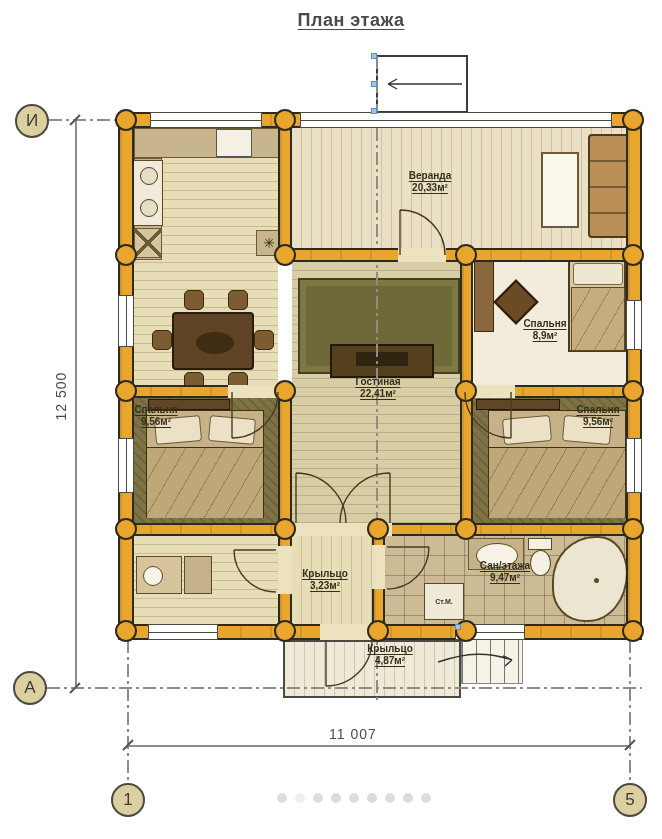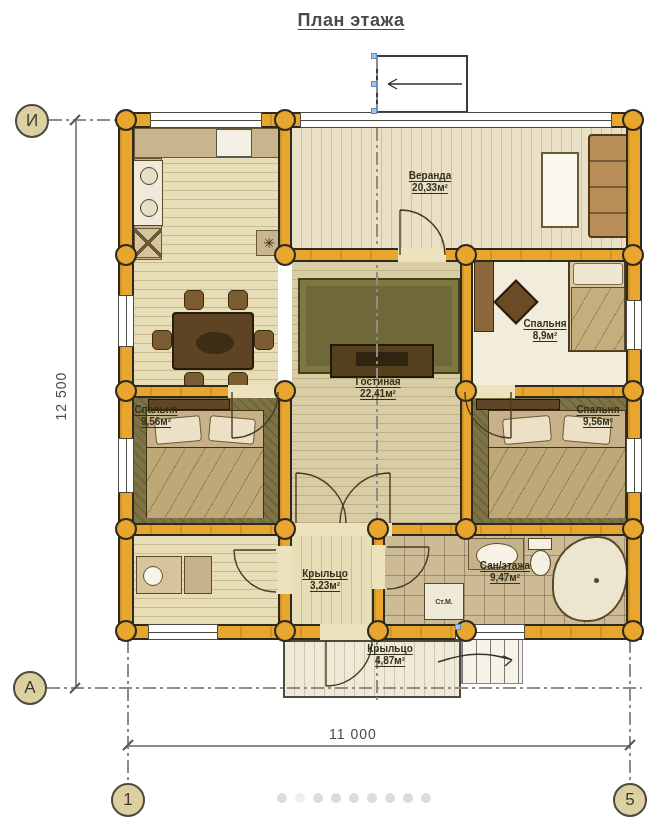--- a/index.html
+++ b/index.html
@@ -240,21 +240,21 @@
   <div class="rlabel" style="left:350px;top:643px;width:80px;"><span class="nm">Крыльцо</span><span>4,87м²</span></div>
 
   <div class="dim" style="left:75px;top:120px;width:1.5px;height:568px;"></div>
   <div class="tick" style="left:68px;top:119px;"></div>
   <div class="tick" style="left:68px;top:687px;"></div>
   <div class="dimlabel" style="left:30px;top:388px;width:62px;text-align:center;transform:rotate(-90deg);transform-origin:center;">12 500</div>
 
   <div class="dim" style="left:128px;top:745px;width:502px;height:1.5px;"></div>
   <div class="tick" style="left:121px;top:744px;"></div>
   <div class="tick" style="left:623px;top:744px;"></div>
-  <div class="dimlabel" style="left:318px;top:726px;width:70px;text-align:center;">11 000</div>
+  <div class="dimlabel" style="left:318px;top:726px;width:70px;text-align:center;">11 007</div>
 
   <div class="axis-c" style="left:15px;top:104px;">И</div>
   <div class="axis-c" style="left:13px;top:671px;">А</div>
   <div class="axis-c" style="left:111px;top:783px;">1</div>
   <div class="axis-c" style="left:613px;top:783px;">5</div>
 
   <div class="dots">
       <span class="dot"></span>
       <span class="dot active"></span>
       <span class="dot"></span>

